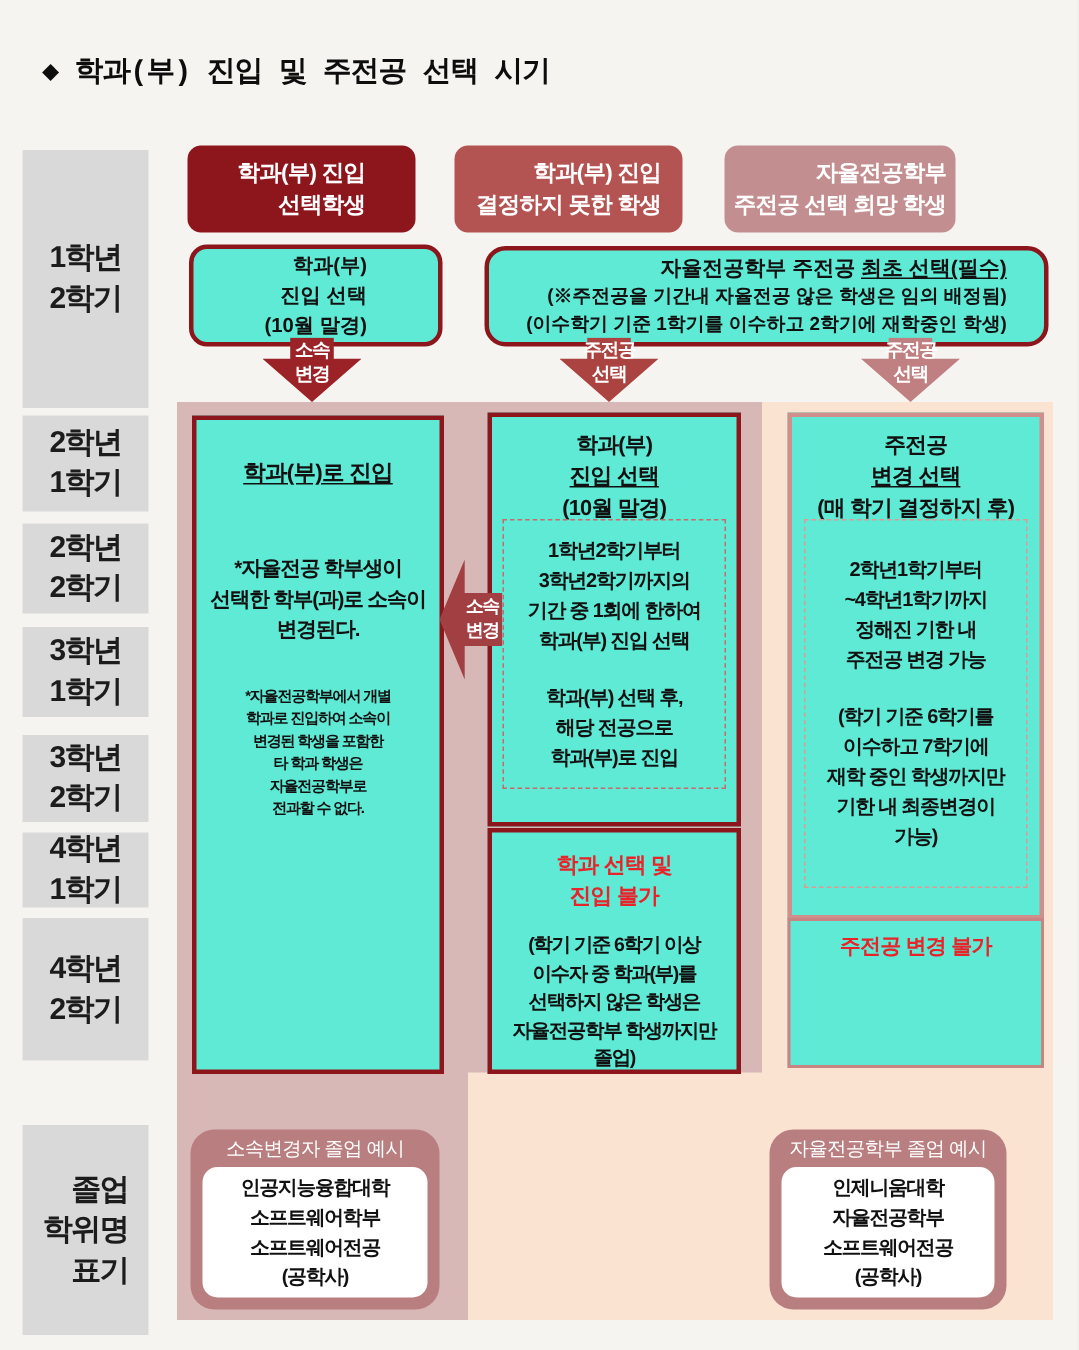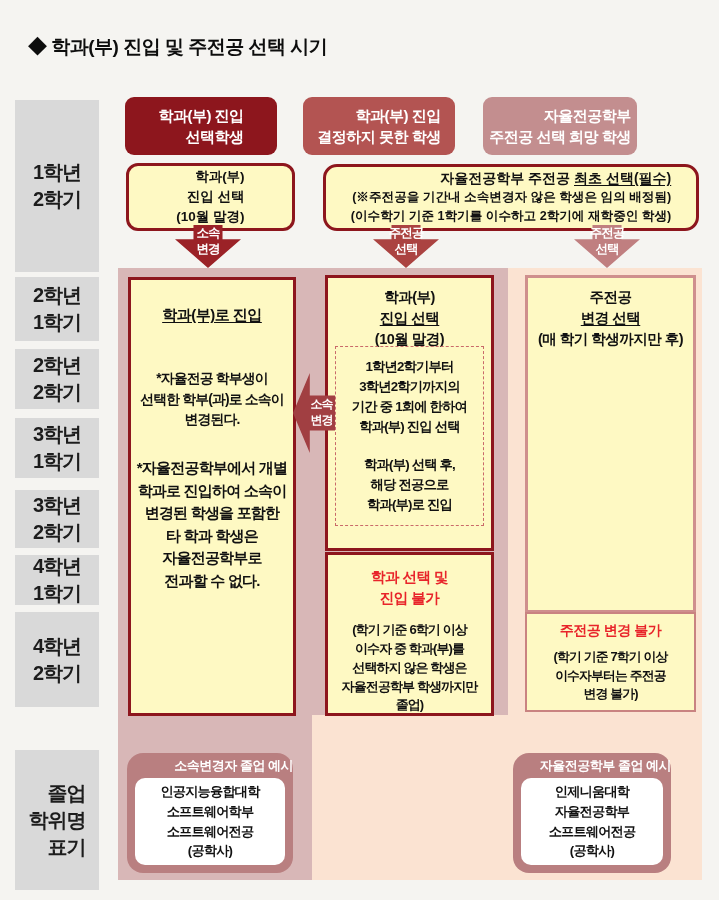--- a/index.html
+++ b/index.html
@@ -2,21 +2,21 @@
 <html><head>
 <meta charset="utf-8">
 <style>
   html,body{margin:0;padding:0;background:#e9e9e7;}
   .page{position:relative;width:719px;height:900px;background:#f5f4f1;
         font-family:"Liberation Sans",sans-serif;overflow:hidden;color:#111;}
   .abs{position:absolute;}
   .center{display:flex;align-items:center;justify-content:center;text-align:right;}
   .pre{white-space:pre-line;}
 
-  .title{left:28px;top:34px;font-size:19px;font-weight:bold;color:#0d0d0d;letter-spacing:-0.5px;}
+  .title{left:28px;top:34px;font-size:19px;font-weight:bold;color:#0d0d0d;letter-spacing:-0.5px;font-family:Liberation Mono, monospace;}
 
   
   .tl{left:15px;width:84px;background:#d9d9d9;color:#1c1c1c;font-size:20px;font-weight:bold;
       line-height:1.35;letter-spacing:-1px;}
   .tl1{top:100px;height:172px;} .tl2{top:277px;height:64px;} .tl3{top:349px;height:60px;}
   .tl4{top:418px;height:60px;} .tl5{top:490px;height:58px;} .tl6{top:555px;height:50px;}
   .tl7{top:612px;height:95px;} .tl8{top:750px;height:140px;}
 
   
   .panel-peach{left:312px;top:268px;width:390px;height:612px;background:#fbe3d2;}
@@ -24,21 +24,21 @@
   .panel-mauve-c2{left:312px;top:268px;width:196px;height:447px;background:#d8b7b7;}
 
   
   .hdr{top:97px;height:58px;border-radius:9px;color:#fff;font-size:15px;font-weight:bold;
        line-height:1.4;letter-spacing:-0.5px;}
   .hdr1{left:125px;width:152px;background:#8d161d;}
   .hdr2{left:303px;width:152px;background:#b35452;}
   .hdr3{left:483px;width:154px;background:#c38e8f;}
 
   
-  .box-w{background:#fef9c3;}
+  .box-w{background:#5eead4;}
   .fb1{left:126px;top:163px;width:163px;height:62px;border:3px solid #8d161d;border-radius:12px;
        font-size:13.5px;font-weight:bold;line-height:1.5;}
   .fbwide{left:323px;top:164px;width:370px;height:61px;border:3px solid #8d161d;border-radius:14px;
        font-weight:bold;}
   .fbwide .l1{font-size:14px;} .fbwide .l23{font-size:12.6px;line-height:1.45;}
   .u{text-decoration:underline;text-underline-offset:2px;}
 
   
   .darr{top:225px;width:66px;height:43px;}
   .darr .shape{position:absolute;inset:0;
@@ -54,21 +54,21 @@
   .sarr .shape{position:absolute;inset:0;background:#a13f42;
     clip-path:polygon(0 50%,40% 0,40% 28%,100% 28%,100% 72%,40% 72%,40% 100%);}
   .sarr .lbl{position:absolute;left:36%;right:0;top:24px;color:#fff;font-size:12px;font-weight:bold;
     line-height:1.3;text-align:center;letter-spacing:-1px;}
 
   
   .c1main{left:128px;top:277px;width:162px;height:433px;border:3px solid #8d161d;
           text-align:center;font-weight:bold;}
   .c1main .entry{margin-top:26px;font-size:15px;letter-spacing:-0.5px;}
   .c1main .n1{margin-top:44px;font-size:13.8px;line-height:1.5;letter-spacing:-0.8px;}
-  .c1main .n2{margin-top:26px;font-size:15px;line-height:1.5;letter-spacing:-0.8px;}
+  .c1main .n2{margin-top:26px;font-size:10px;line-height:1.5;letter-spacing:-0.8px;}
 
   
   .c2main{left:325px;top:275px;width:163px;height:270px;border:3px solid #8d161d;text-align:center;}
   .ttl{margin-top:9px;font-size:14.5px;font-weight:bold;line-height:1.45;letter-spacing:-0.5px;}
   .c2dash{position:absolute;left:7px;right:7px;top:68px;height:178px;border:1px dashed #c96a6a;}
   .dashin{position:absolute;inset:0;display:flex;flex-direction:column;align-items:center;
           justify-content:center;gap:18px;font-size:13.3px;font-weight:bold;line-height:1.5;
           letter-spacing:-0.8px;text-align:center;}
 
   
@@ -79,22 +79,22 @@
   .r2box{left:325px;top:552px;width:163px;height:158px;border:3px solid #8d161d;text-align:center;}
   .r2box .rt{margin-top:12px;font-size:14.5px;font-weight:bold;color:#e8242a;line-height:1.45;letter-spacing:-0.5px;}
   .r2box .rb{margin-top:12px;font-size:13px;font-weight:bold;line-height:1.45;letter-spacing:-0.9px;}
   .r3box{left:525px;top:612px;width:167px;height:96px;border:2px solid #c98381;text-align:center;}
   .r3box .rt{margin-top:8px;font-size:14px;font-weight:bold;color:#e8242a;letter-spacing:-0.5px;}
   .r3box .rb{margin-top:8px;font-size:12.8px;font-weight:bold;line-height:1.45;letter-spacing:-0.8px;}
 
   
   .ex{top:753px;height:120px;background:#b97f80;border-radius:16px;}
   .ex1{left:127px;width:166px;} .ex3{left:513px;width:158px;}
-  .ex .eh{position:absolute;left:0;right:0;top:4px;color:#fff;font-size:13px;font-weight:bold;
-          text-align:right;letter-spacing:-0.5px;}
+  .ex .eh{position:absolute;left:0;right:0;top:4px;color:#fff;font-size:13px;font-weight:normal;
+          text-align:center;letter-spacing:-0.5px;}
   .ex .ei{position:absolute;left:8px;right:8px;top:25px;bottom:8px;background:#fff;border-radius:10px;
           display:flex;align-items:center;justify-content:center;text-align:center;
           font-size:13.2px;font-weight:bold;line-height:1.5;letter-spacing:-0.8px;}
 </style>
 </head>
 <body>
 
 <div class="page">
 
   <div class="abs title">◆ 학과(부) 진입 및 주전공 선택 시기</div>
@@ -128,21 +128,21 @@
   <div class="abs center hdr hdr3 pre">자율전공학부
 주전공 선택 희망 학생</div>
 
   <div class="abs center box-w fb1 pre">학과(부)
 진입 선택
 (10월 말경)</div>
 
   <div class="abs center box-w fbwide">
     <div>
       <div class="l1"><span>자율전공학부 주전공 </span><span class="u">최초 선택(필수)</span></div>
-      <div class="l23">(※주전공을 기간내 소속변경자 않은 학생은 임의 배정됨)</div>
+      <div class="l23">(※주전공을 기간내 자율전공 않은 학생은 임의 배정됨)</div>
       <div class="l23">(이수학기 기준 1학기를 이수하고 2학기에 재학중인 학생)</div>
     </div>
   </div>
 
   <div class="abs darr da1">
     <div class="shape"></div>
     <div class="lbl pre">소속
 변경</div>
   </div>
   <div class="abs darr da2">
@@ -191,39 +191,49 @@
 해당 전공으로
 학과(부)로 진입</div>
       </div>
     </div>
   </div>
 
   <div class="abs box-w c3main">
     <div class="ttl">
       <div>주전공</div>
       <div class="u">변경 선택</div>
-      <div>(매 학기 학생까지만 후)</div>
+      <div>(매 학기 결정하지 후)</div>
+    </div>
+    <div class="c3dash">
+      <div class="dashin">
+        <div class="pre">2학년1학기부터
+~4학년1학기까지
+정해진 기한 내
+주전공 변경 가능</div>
+        <div class="pre">(학기 기준 6학기를
+이수하고 7학기에
+재학 중인 학생까지만
+기한 내 최종변경이
+가능)</div>
+      </div>
     </div>
   </div>
 
   <div class="abs box-w r2box">
     <div class="rt pre">학과 선택 및
 진입 불가</div>
     <div class="rb pre">(학기 기준 6학기 이상
 이수자 중 학과(부)를
 선택하지 않은 학생은
 자율전공학부 학생까지만
 졸업)</div>
   </div>
 
   <div class="abs box-w r3box">
     <div class="rt pre">주전공 변경 불가</div>
-    <div class="rb pre">(학기 기준 7학기 이상
-이수자부터는 주전공
-변경 불가)</div>
   </div>
 
   <div class="abs ex ex1">
     <div class="eh">소속변경자 졸업 예시</div>
     <div class="ei pre">인공지능융합대학
 소프트웨어학부
 소프트웨어전공
 (공학사)</div>
   </div>
 

